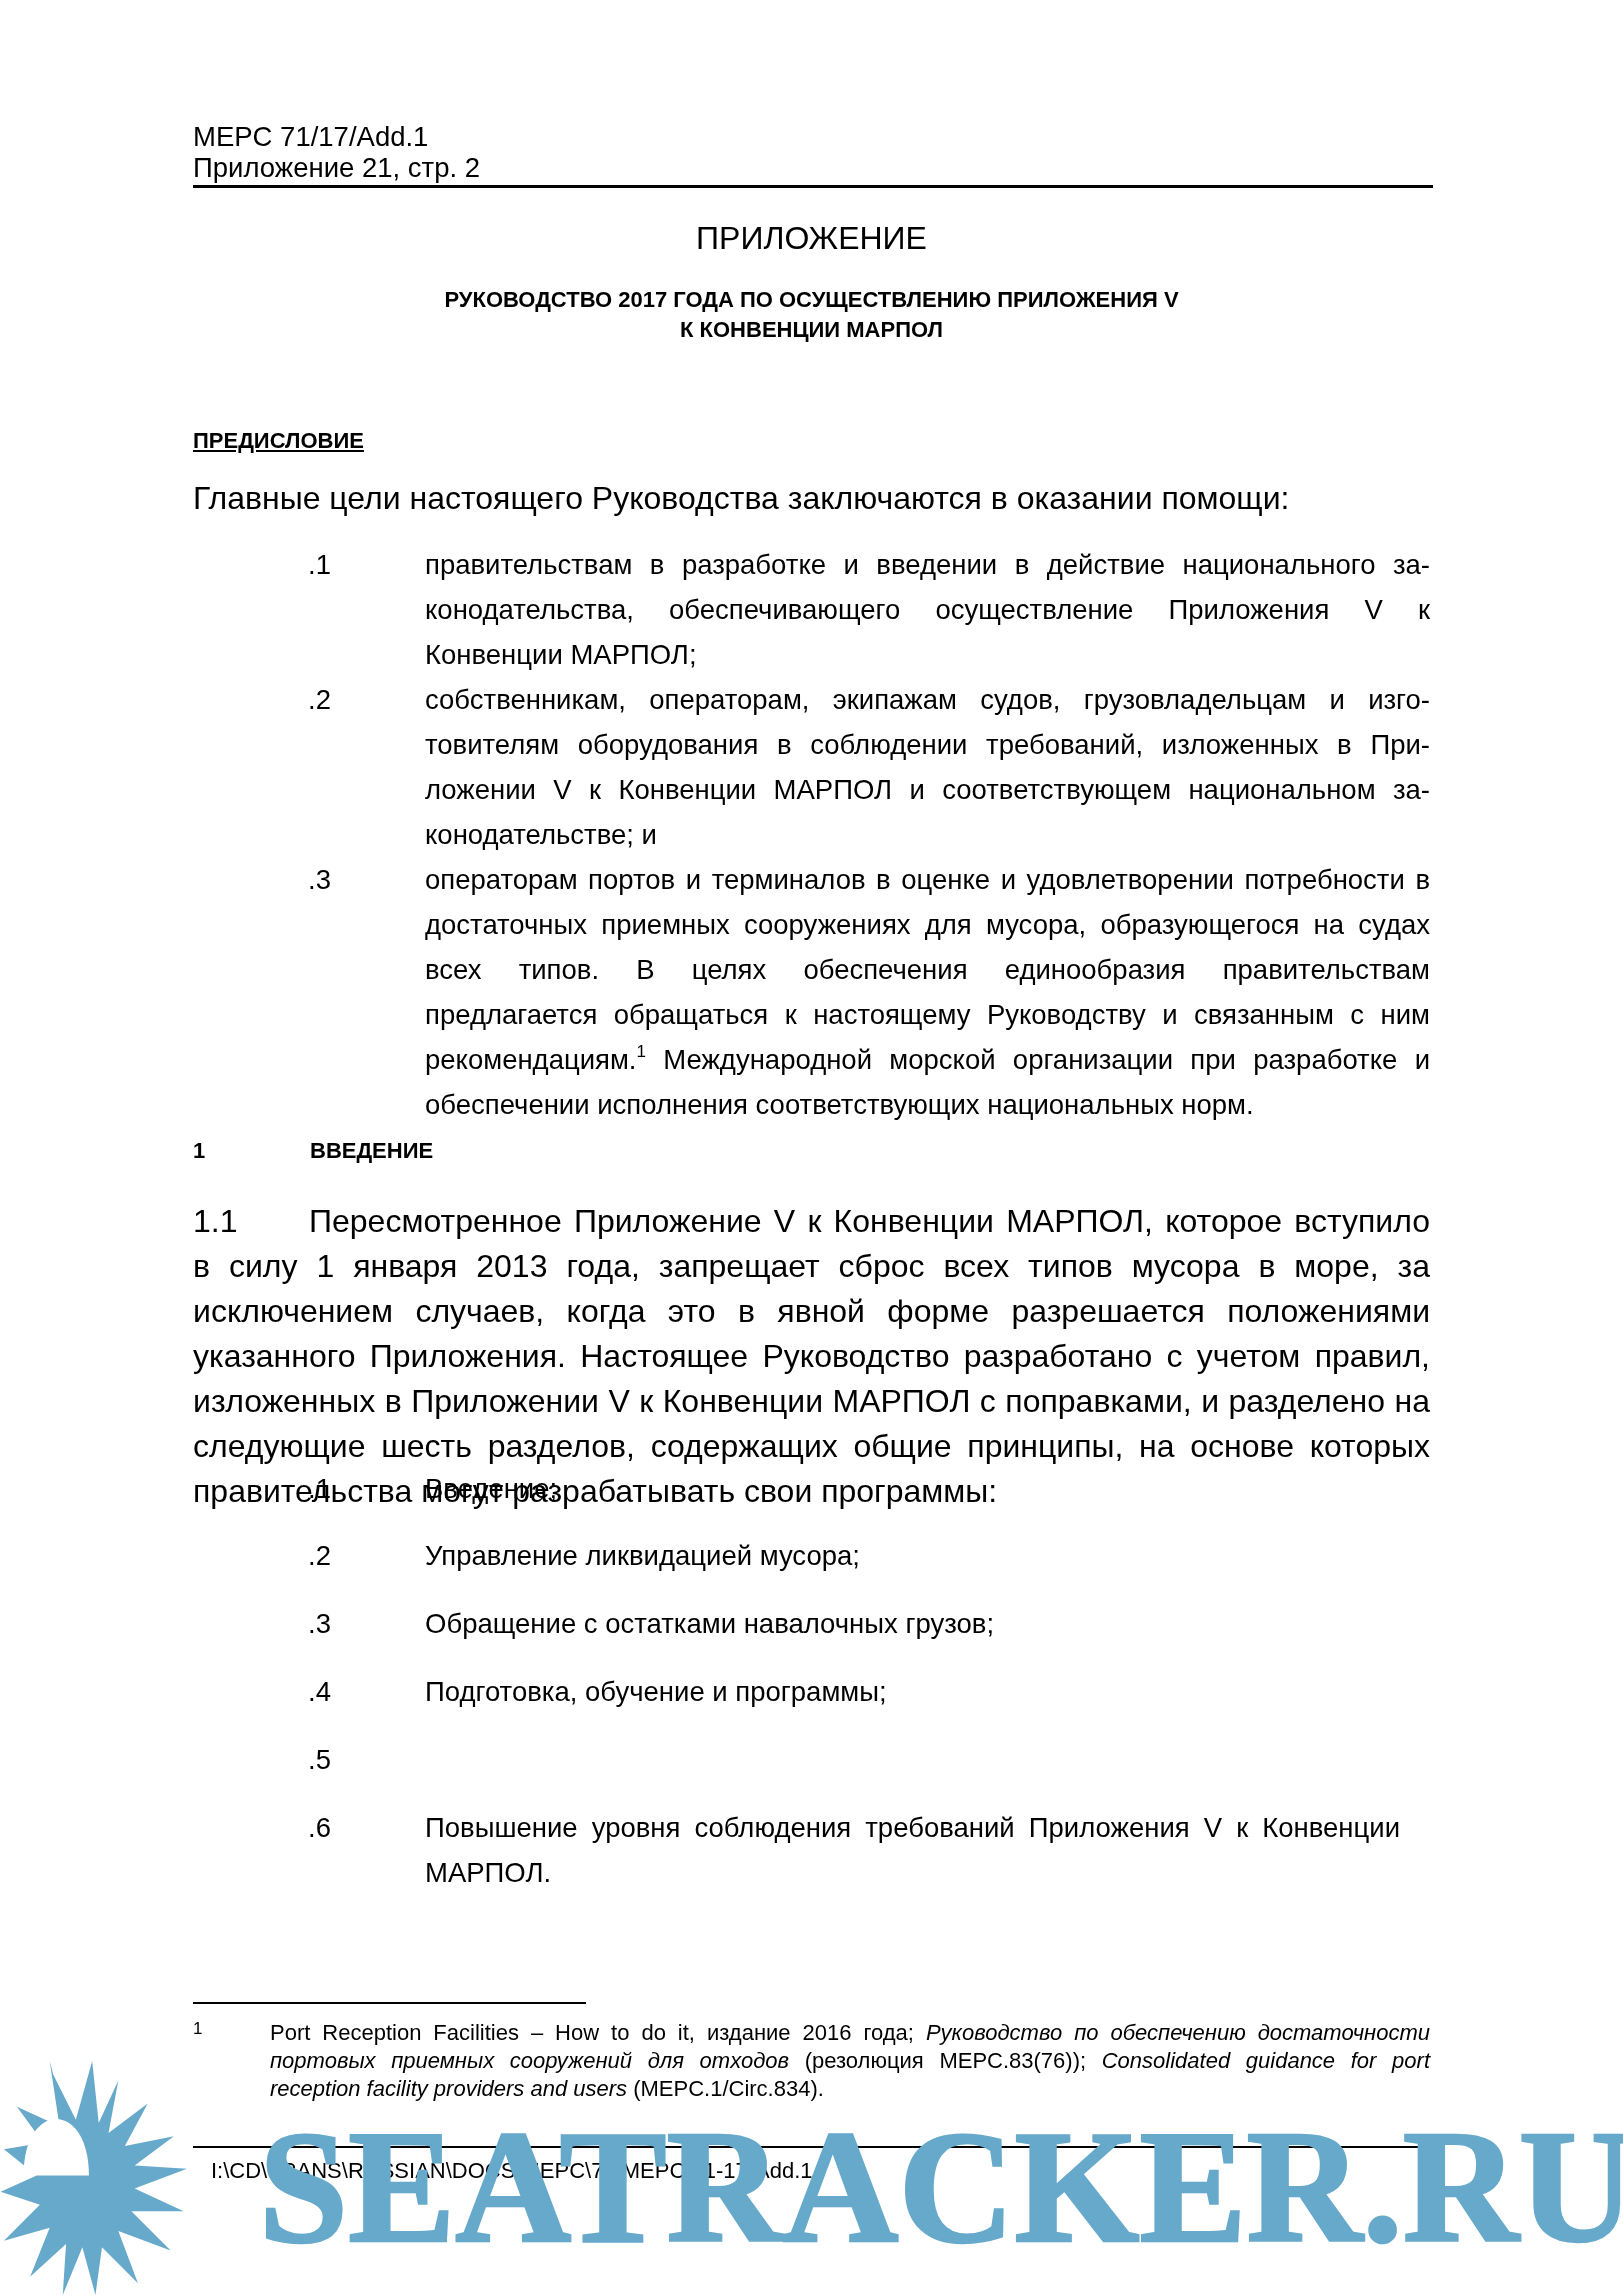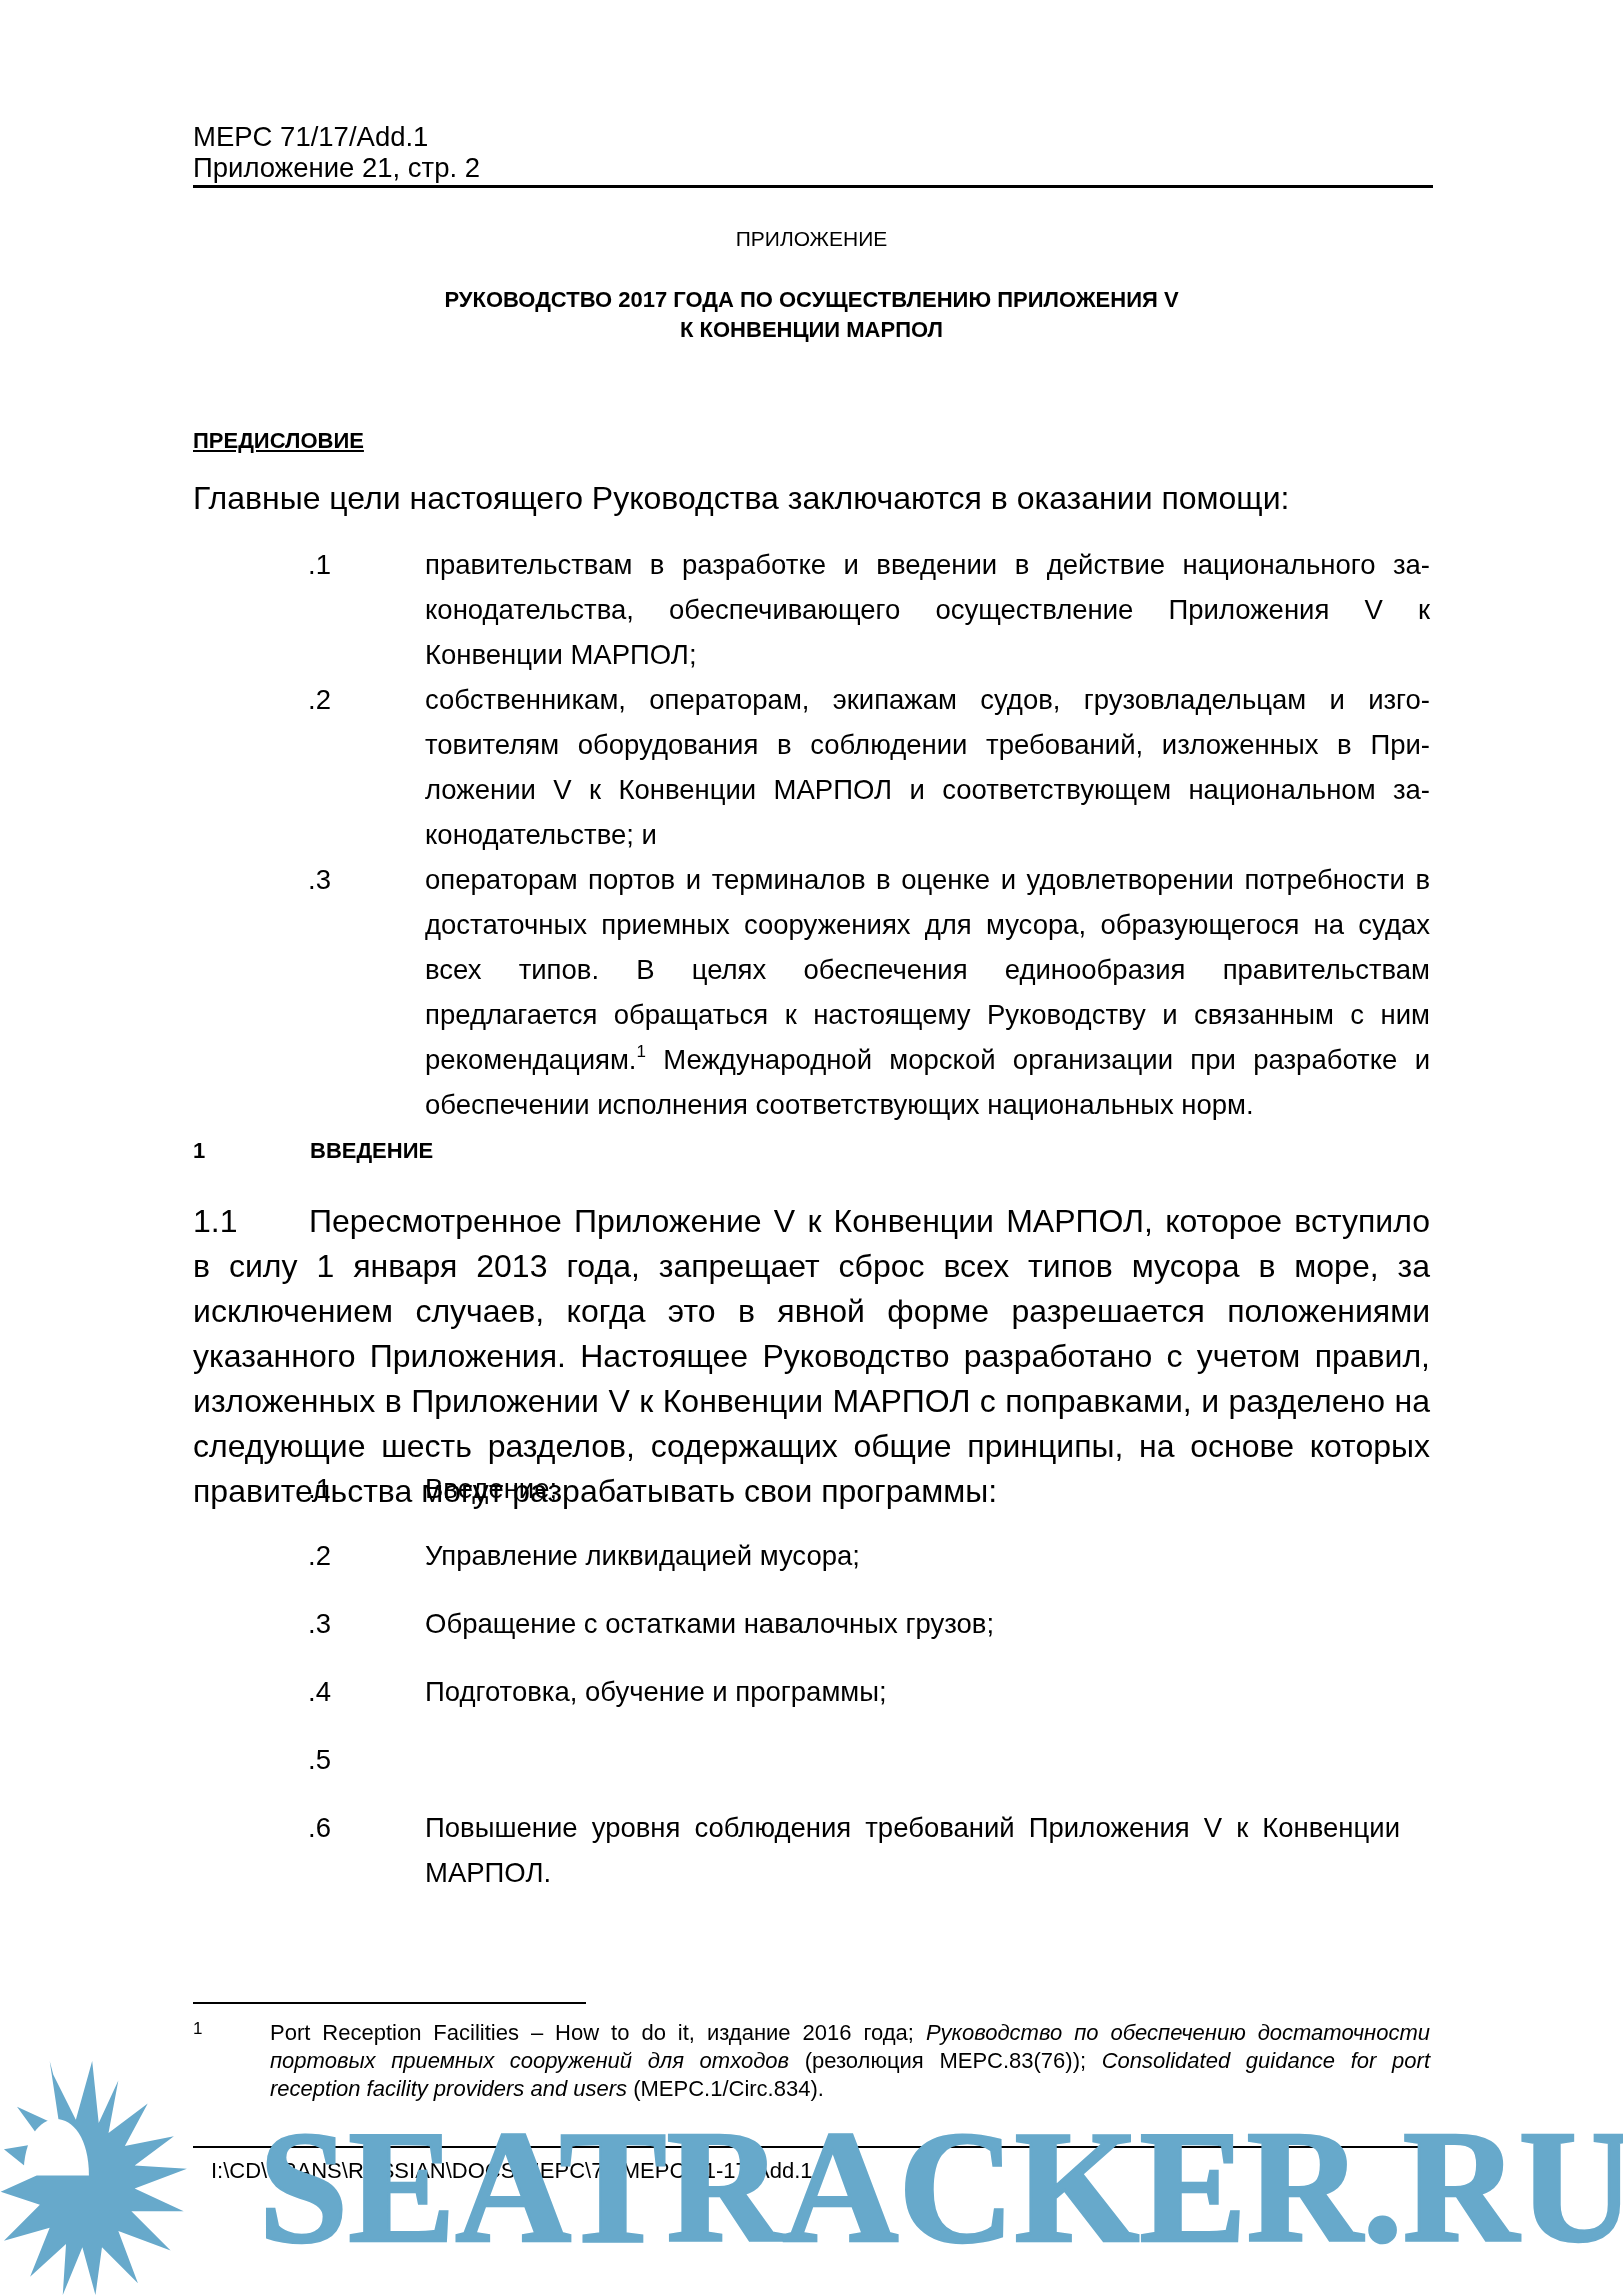--- a/index.html
+++ b/index.html
@@ -26,21 +26,21 @@
   </style>
 </head>
 <body>
 
 <div class="page">
 
   <div class="abs hdr" style="top:120px;text-align:center;">MEPC 71/17/Add.1</div>
   <div class="abs hdr" style="top:151px;">Приложение 21, стр. 2</div>
   <div class="rule" style="left:193px; top:185px; width:1240px; height:2.6px;"></div>
 
-  <div class="abs center" style="top:222px; font-size:21px; line-height:33px;">ПРИЛОЖЕНИЕ</div>
+  <div class="abs center" style="top:222px; font-size:32px; line-height:33px;">ПРИЛОЖЕНИЕ</div>
   <div class="abs center sec-title" style="top:283px;">РУКОВОДСТВО 2017 ГОДА ПО ОСУЩЕСТВЛЕНИЮ ПРИЛОЖЕНИЯ V</div>
   <div class="abs center sec-title" style="top:313px;">К КОНВЕНЦИИ МАРПОЛ</div>
 
   <div class="abs sec-title" style="left:193px; top:424px;text-decoration:underline;">ПРЕДИСЛОВИЕ</div>
   <div class="abs body" style="left:193px; top:476px;">Главные цели настоящего Руководства заключаются в оказании помощи:</div>
 
   <div class="item" style="top:542px;">
     <div class="num">.1</div>
     <div class="txt">правительствам в разработке и введении в действие национального за­конодательства, обеспечивающего осуществление Приложения V к Конвенции МАРПОЛ;</div>
   </div>

